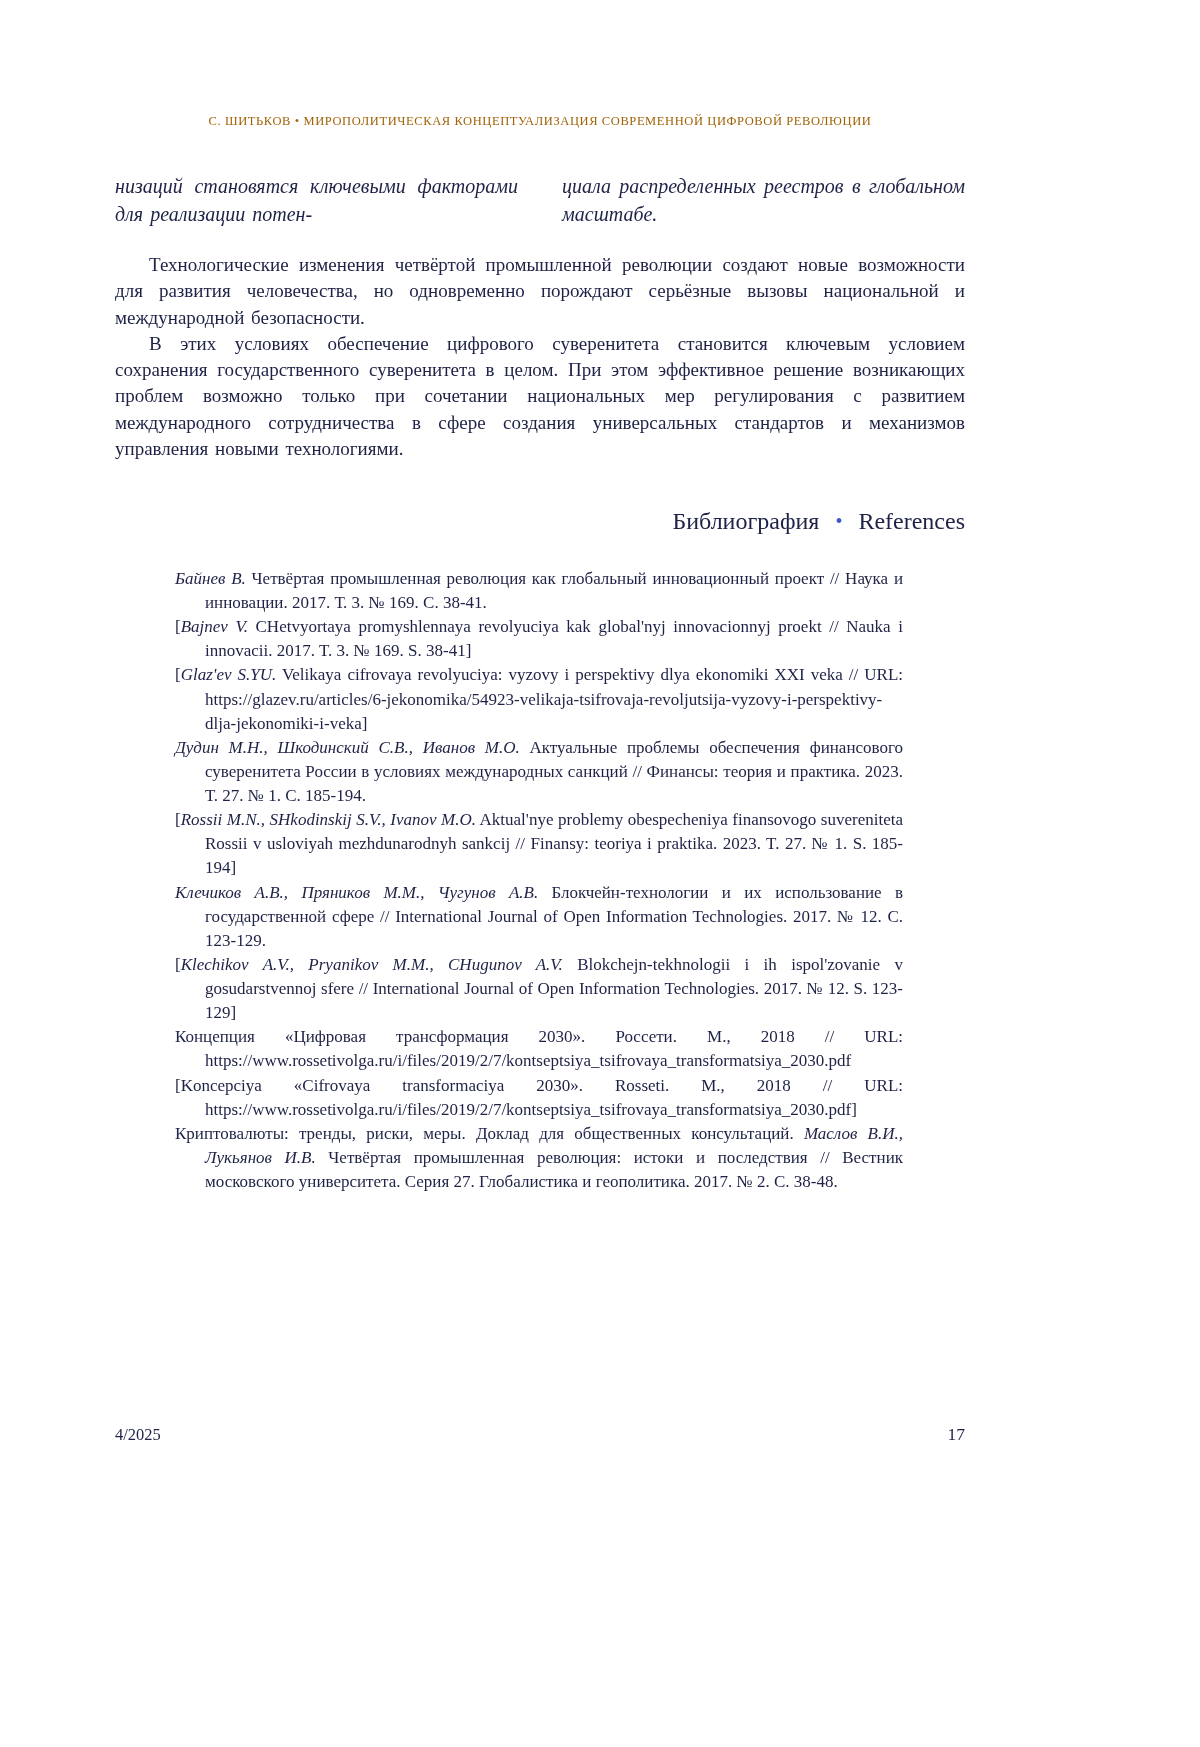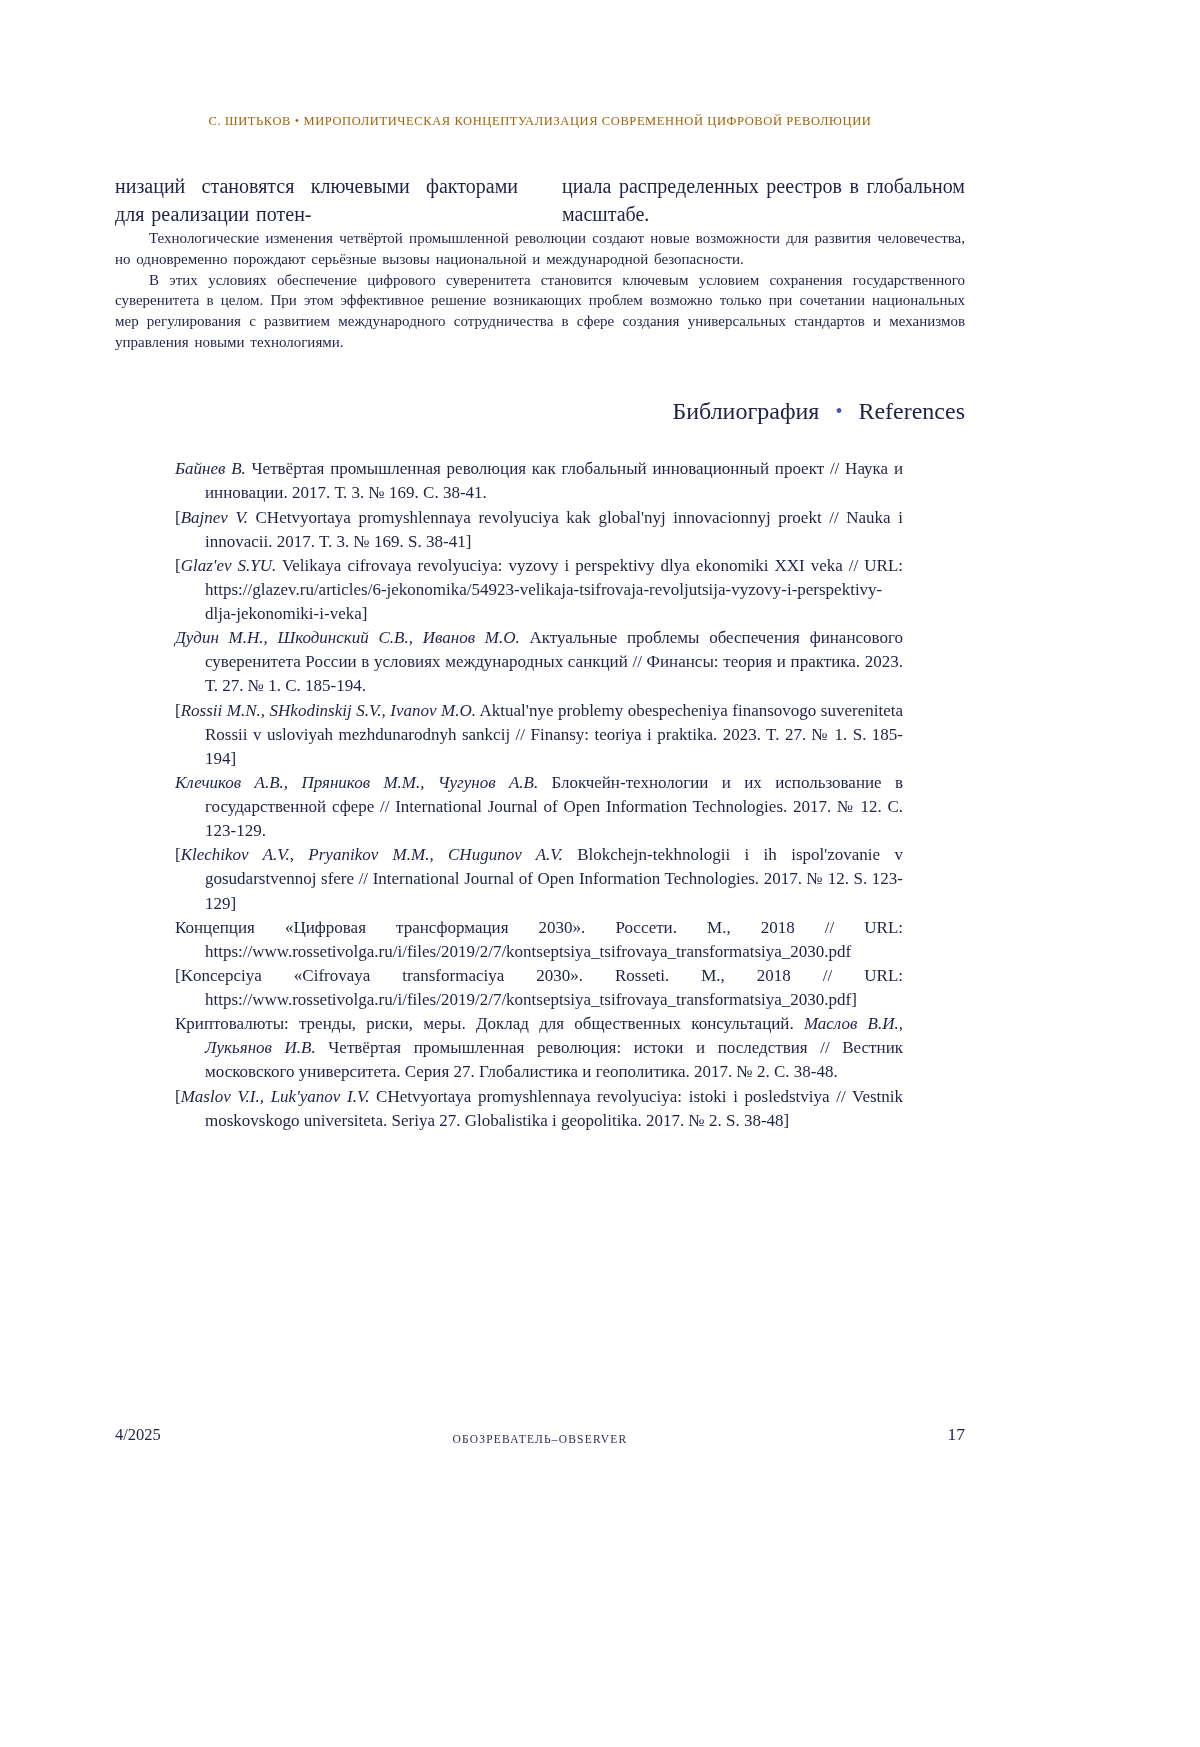--- a/index.html
+++ b/index.html
@@ -30,23 +30,25 @@
     display: flex;
     gap: 44px;
     margin-top: 44px;
     font-size: 20px;
     line-height: 1.38;
   }
   .two-col .col {
     flex: 1;
     text-align: justify;
     word-spacing: 2px;
+    font-style: italic;
   }
   .body-text {
-    font-size: 15px;
+    margin-top: 24px;
+    font-size: 19px;
     line-height: 1.38;
   }
   .body-text p {
     text-align: justify;
     text-indent: 34px;
     word-spacing: 2px;
   }
   .bib-heading {
     margin-top: 46px;
     text-align: right;
@@ -123,22 +125,20 @@
       <p class="bib-entry"><span class="it">Байнев В.</span><span> Четвёртая промышленная революция как глобальный инновационный проект // Наука и инновации. 2017. Т. 3. № 169. С. 38-41.</span></p>
       <p class="bib-entry"><span>[</span><span class="it">Bajnev V.</span><span> CHetvyortaya promyshlennaya revolyuciya kak global'nyj innovacionnyj proekt // Nauka i innovacii. 2017. T. 3. № 169. S. 38-41]</span></p>
       <p class="bib-entry"><span>[</span><span class="it">Glaz'ev S.YU.</span><span> Velikaya cifrovaya revolyuciya: vyzovy i perspektivy dlya ekonomiki XXI veka // URL: https://glazev.ru/articles/6-jekonomika/54923-velikaja-tsifrovaja-revoljutsija-vyzovy-i-perspektivy-dlja-jekonomiki-i-veka]</span></p>
       <p class="bib-entry"><span class="it">Дудин М.Н., Шкодинский С.В., Иванов М.О.</span><span> Актуальные проблемы обеспечения финансового суверенитета России в условиях международных санкций // Финансы: теория и практика. 2023. Т. 27. № 1. С. 185-194.</span></p>
       <p class="bib-entry"><span>[</span><span class="it">Rossii M.N., SHkodinskij S.V., Ivanov M.O.</span><span> Aktual'nye problemy obespecheniya finansovogo suvereniteta Rossii v usloviyah mezhdunarodnyh sankcij // Finansy: teoriya i praktika. 2023. T. 27. № 1. S. 185-194]</span></p>
       <p class="bib-entry"><span class="it">Клечиков А.В., Пряников М.М., Чугунов А.В.</span><span> Блокчейн-технологии и их использование в государственной сфере // International Journal of Open Information Technologies. 2017. № 12. С. 123-129.</span></p>
       <p class="bib-entry"><span>[</span><span class="it">Klechikov A.V., Pryanikov M.M., CHugunov A.V.</span><span> Blokchejn-tekhnologii i ih ispol'zovanie v gosudarstvennoj sfere // International Journal of Open Information Technologies. 2017. № 12. S. 123-129]</span></p>
       <p class="bib-entry"><span>Концепция «Цифровая трансформация 2030». Россети. М., 2018 // URL: https://www.rossetivolga.ru/i/files/2019/2/7/kontseptsiya_tsifrovaya_transformatsiya_2030.pdf</span></p>
       <p class="bib-entry"><span>[Koncepciya «Cifrovaya transformaciya 2030». Rosseti. M., 2018 // URL: https://www.rossetivolga.ru/i/files/2019/2/7/kontseptsiya_tsifrovaya_transformatsiya_2030.pdf]</span></p>
       <p class="bib-entry"><span>Криптовалюты: тренды, риски, меры. Доклад для общественных консультаций. </span><span class="it">Маслов В.И., Лукьянов И.В.</span><span> Четвёртая промышленная революция: истоки и последствия // Вестник московского университета. Серия 27. Глобалистика и геополитика. 2017. № 2. С. 38-48.</span></p>
-      <p class="bib-entry"><span>[</span><span class="it">Maslov V.I., Luk'yanov I.V.</span><span> CHetvyortaya promyshlennaya revolyuciya: istoki i posledstviya // Vestnik moskovskogo universiteta. Seriya 27. Globalistika i geopolitika. 2017. № 2. S. 38-48]</span></p>
     </div>
 
   <footer class="page-footer">
     <span class="footer-issue">4/2025</span>
-    <span class="footer-journal">ОБОЗРЕВАТЕЛЬ–OBSERVER</span>
     <span class="footer-page">17</span>
   </footer>
 
 </div>
 
 </body></html>

